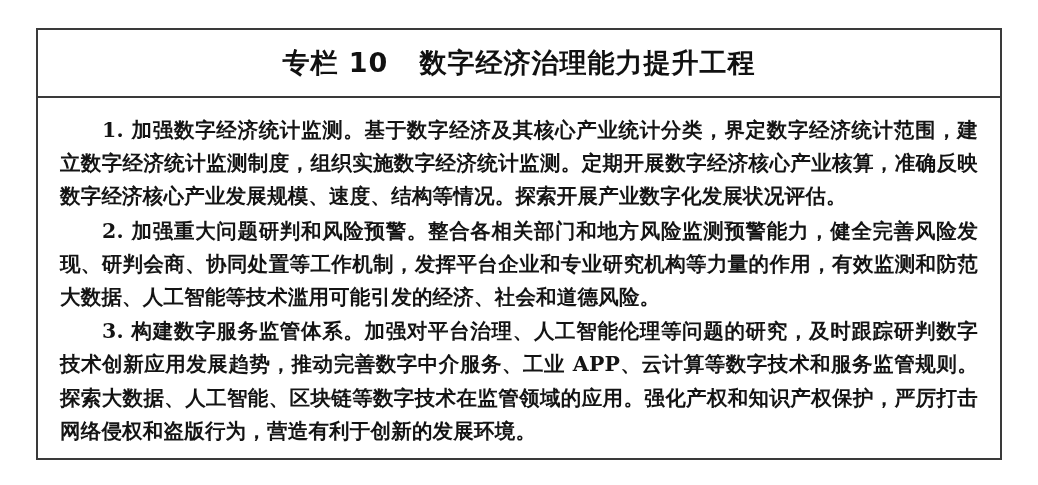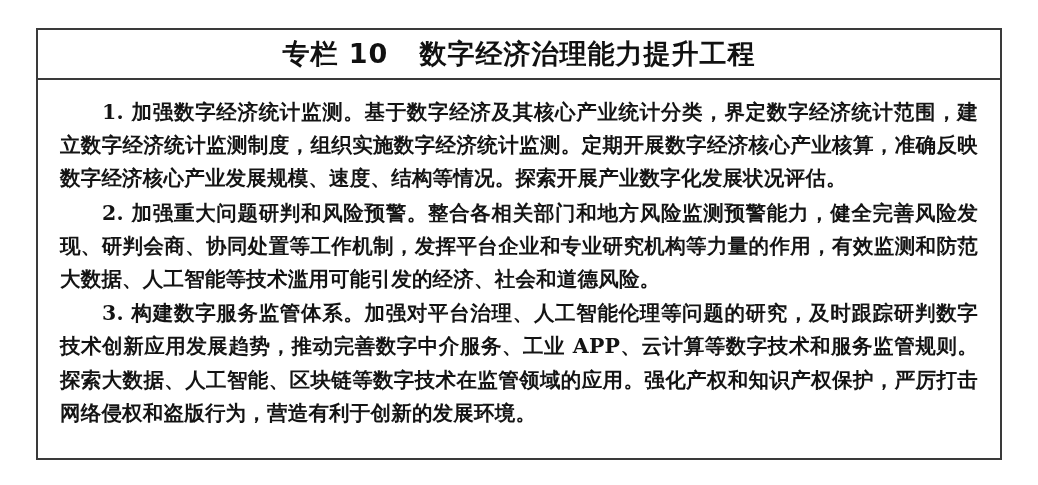--- a/index.html
+++ b/index.html
@@ -25,21 +25,21 @@
     left: 36px;
     top: 28px;
     width: 966px;
     height: 432px;
     box-sizing: border-box;
     border: 2px solid #3a3a3a;
     background: #ffffff;
   }
   .box-title-area {
     box-sizing: border-box;
-    height: 50px;
+    height: 68px;
     border-bottom: 2px solid #3a3a3a;
     display: flex;
     align-items: center;
     justify-content: center;
   }
   .box-title {
     font-family: "DejaVu Sans", "Liberation Sans", sans-serif;
     font-weight: bold;
     font-size: 27px;
     letter-spacing: 1px;

